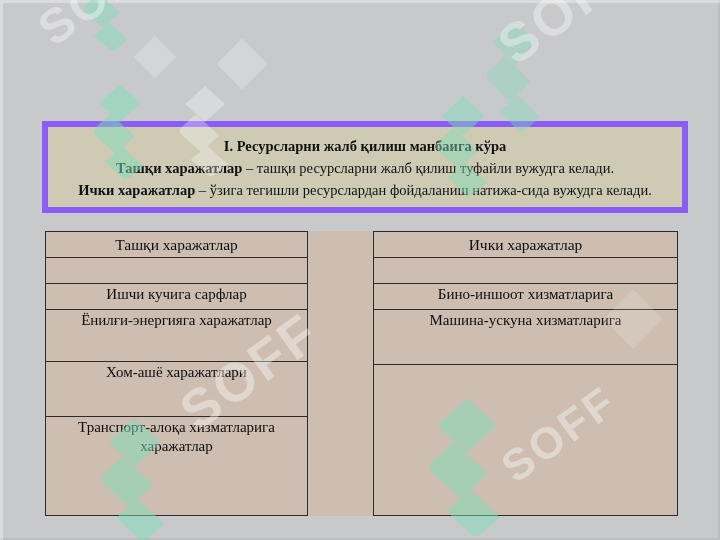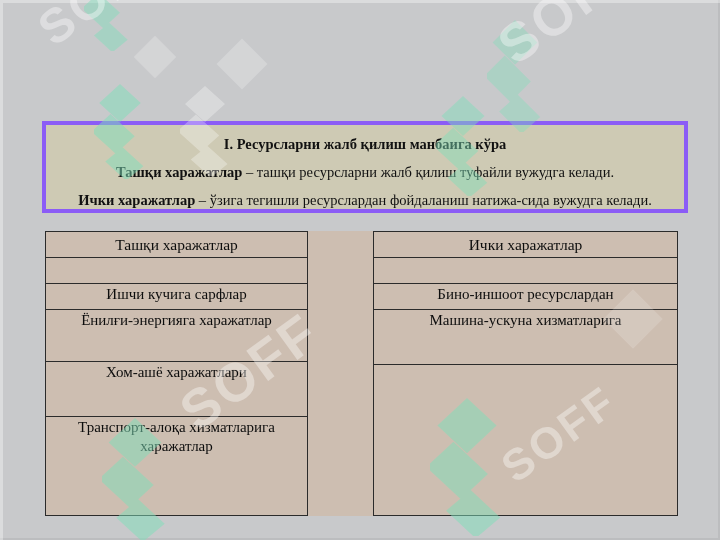--- a/index.html
+++ b/index.html
@@ -22,27 +22,27 @@
     box-shadow:inset 0 0 0 1px #cf9191;
     padding:5px 9px 0 9px;
     font-size:19px;line-height:26px;color:#0d0d0d;
     text-align:justify;
   }
   
   .info-box{
     position:absolute;left:42px;top:121px;width:646px;height:92px;
     box-sizing:border-box;
     background:#cecab4;
-    border:4px solid #8b5cf6;
+    border:6px solid #8b5cf6;
     padding-top:9px;
     text-align:center;color:#111;
     font-size:14.5px;line-height:20px;
   }
   .info-box .heading{font-weight:bold;margin:0;}
-  .info-box p{margin:8px;}
+  .info-box p{margin:2px;}
   
   .table-area{
     position:absolute;left:45px;top:231px;width:633px;height:285px;
     background:#cdbeb1;
   }
   .cost-table{
     position:absolute;top:0;height:285px;box-sizing:border-box;
     border:1px solid #2b2b2b;
   }
   .cost-table.left{left:0;width:263px;}
@@ -94,21 +94,21 @@
       <div class="row h26"></div>
       <div class="row h26">Ишчи кучига сарфлар</div>
       <div class="row h52">Ёнилғи-энергияга харажатлар</div>
       <div class="row h55">Хом-ашё харажатлари</div>
       <div class="row h52">Транспорт-алоқа хизматларига харажатлар</div>
     </div>
 
     <div class="cost-table right">
       <div class="row hdr">Ички харажатлар</div>
       <div class="row h26"></div>
-      <div class="row h26">Бино-иншоот ресурслардан</div>
+      <div class="row h26">Бино-иншоот хизматларига</div>
       <div class="row h55">Машина-ускуна хизматларига</div>
       <div class="row h52"></div>
     </div>
 
   </div>
 
   <div class="wm-layer">
 
     <div class="wm-glyph" style="left:84px;top:-34px;width:46px;height:85px;opacity:.45;">
       <svg viewBox="0 0 60 120" preserveAspectRatio="none">

